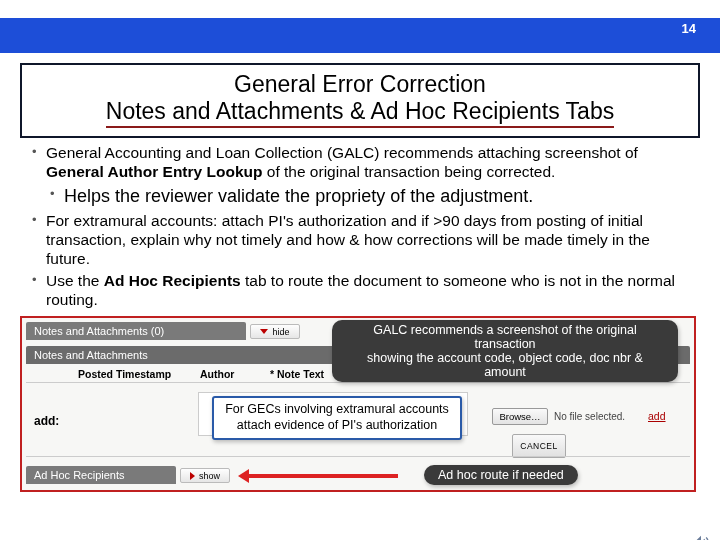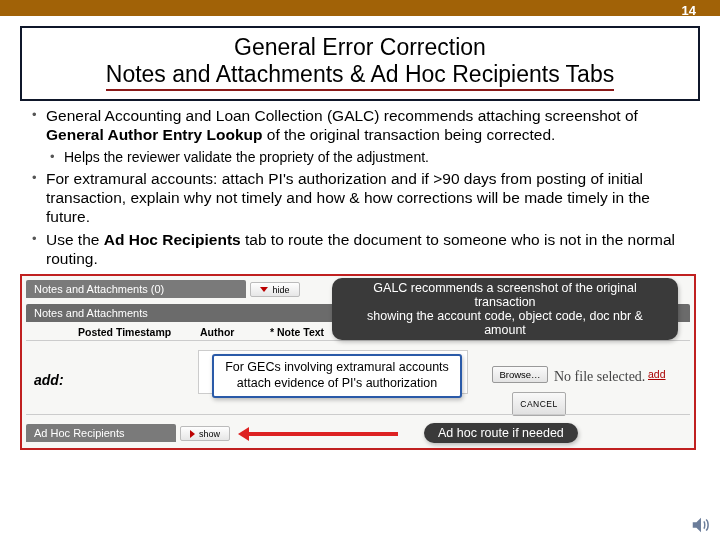--- a/index.html
+++ b/index.html
@@ -1,38 +1,38 @@
 <!DOCTYPE html>
 <html><head>
 <meta charset="utf-8">
 <style>
   * { box-sizing: border-box; margin: 0; padding: 0; }
   html, body { width: 720px; height: 540px; font-family: Arial, Helvetica, sans-serif; background: #fff; overflow: hidden; }
   .slide { width: 720px; height: 540px; position: relative; background: #fff; }
-  .topbar { height: 16px; background: #a16207; position: relative; }
+  .topbar { height: 35px; background: #1d4ed8; position: relative; margin-top: 18px; }
   .pagenum { position: absolute; right: 24px; top: 3px; color: #fff; font-size: 13px; font-weight: bold; }
   .title-box { margin: 10px 20px 6px 20px; border: 2px solid #0f172a; padding: 6px 10px 8px 10px; text-align: center; }
   .title-box .t1 { font-size: 23px; font-weight: 400; }
   .title-box .t2 { font-size: 23px; font-weight: 400; border-bottom: 2px solid #8a1a1a; display: inline-block; padding-bottom: 1px; }
   .bullets { margin: 4px 32px 6px 32px; font-size: 15.5px; line-height: 1.22; }
   .bullets ul { list-style: none; }
   .bullets li { position: relative; padding-left: 14px; margin-bottom: 4px; }
   .bullets li::before { content: "•"; position: absolute; left: 0; top: 0; color: #555; font-size: 13px; }
-  .bullets li.sub { margin-left: 18px; font-size: 14px; }
+  .bullets li.sub { margin-left: 18px; font-size: 18px; }
   .bold { font-weight: bold; }
   .shot { margin: 4px 20px 0 20px; border: 2px solid #c02020; background: #f7f7f5; width: 676px; height: 176px; position: relative; font-size: 11px; }
   .section-bar { position: absolute; left: 4px; height: 18px; background: #6b6b6b; color: #fff; display: flex; align-items: center; padding: 8px 8px; font-size: 11px; border-radius: 2px 2px 0 0; }
   .hidebtn { position: absolute; width: 50px; height: 15px; background: linear-gradient(#fefefe,#e6e6e6); border: 1px solid #bbb; border-radius: 2px; font-size: 9px; display: flex; align-items: center; justify-content: center; gap: 4px; }
   .hidebtn .tri-down { width:0;height:0;border-left:4px solid transparent;border-right:4px solid transparent;border-top:5px solid #b00; }
   .hidebtn .tri-right { width:0;height:0;border-top:4px solid transparent;border-bottom:4px solid transparent;border-left:5px solid #b00; }
   .colhdr { position: absolute; font-size: 10.5px; font-weight: bold; top: 50px; }
-  .addlabel { position: absolute; left: 12px; top: 96px; font-size: 14px; font-weight: bold; font-style: italic; }
+  .addlabel { position: absolute; left: 12px; top: 96px; font-size: 12px; font-weight: bold; }
   .notebox { position: absolute; height: 22px; background: #fff; border: 1px solid #ccc; }
   .browse { position: absolute; width: 56px; height: 17px; background: linear-gradient(#fafafa,#e3e3e3); border: 1px solid #999; border-radius: 2px; font-size: 9.5px; display:flex;align-items:center;justify-content:center; }
-  .nofile { position: absolute; font-size: 14px; color: #444; font-family: Liberation Serif, serif; }
+  .nofile { position: absolute; font-size: 10px; color: #444; }
   .addlink { position: absolute; font-size: 10.5px; color: #a00; text-decoration: underline; }
   .cancelbtn { position: absolute; width: 54px; height: 24px; background: linear-gradient(#f9f9f9,#e0e0e0); border:1px solid #aaa; border-radius:2px; font-size:8.5px; display:flex;align-items:center;justify-content:center; letter-spacing:0.5px; }
   .callout { position: absolute; background: #fff; border: 2px solid #2a5aa8; border-radius: 3px; padding: 4px 10px; font-size: 12.5px; text-align: center; line-height: 1.25; box-shadow: 1px 2px 4px rgba(0,0,0,.25); }
   .dark-callout { position: absolute; background: #3a3a3a; color: #fff; border-radius: 10px; padding: 3px 14px; font-size: 12.5px; box-shadow: 1px 2px 4px rgba(0,0,0,.25); }
   .red-arrow { position: absolute; height: 4px; background: #d22; }
   .red-arrow::before { content:""; position:absolute; left:-10px; top:-5px; width:0;height:0;border-top:7px solid transparent;border-bottom:7px solid transparent;border-right:11px solid #d22; }
   .thin-line { position: absolute; background:#ccc; height:1px; }
   .speaker { position: absolute; right: 8px; bottom: 4px; width: 22px; height: 22px; }
   .speaker svg { width:22px; height:22px; }
 </style>

